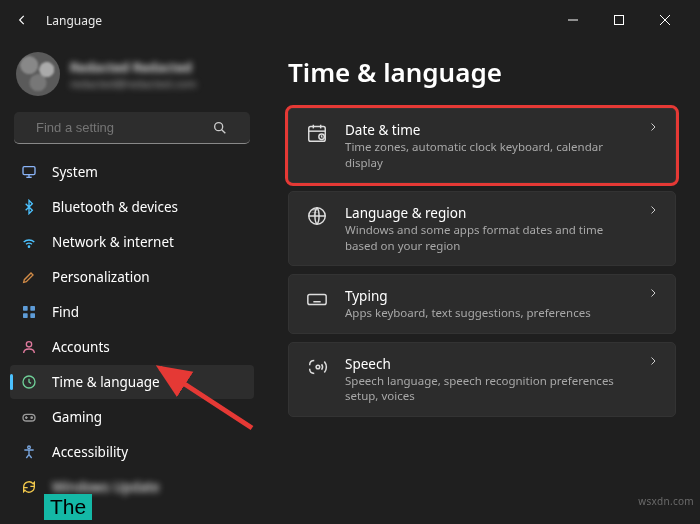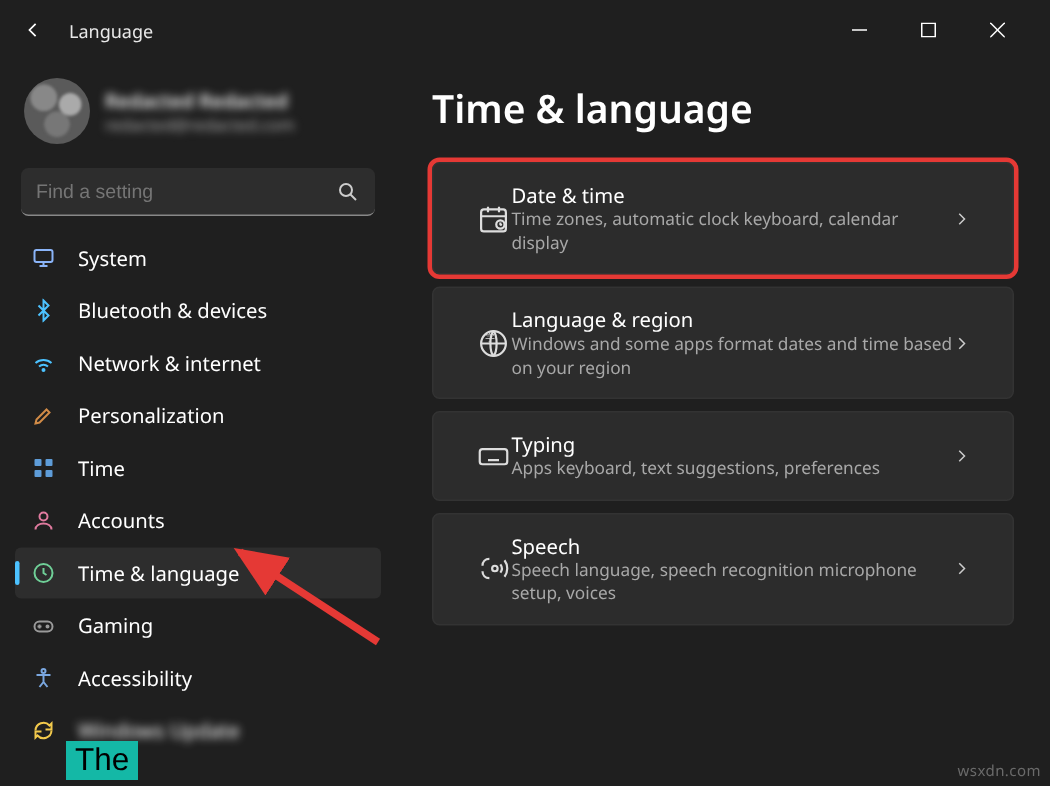--- a/index.html
+++ b/index.html
@@ -69,21 +69,21 @@
     .profile-text { filter: blur(3px); }
     .profile-name { font-size: 13px; font-weight: 600; color: #eee; }
     .profile-email { font-size: 11px; color: #aaa; }
     .search {
       display: flex;
       align-items: center;
       background: #2d2d2d;
       border-radius: 5px;
       border-bottom: 1.5px solid #888;
       height: 32px;
-      padding: 0 10px;
+      padding: 0 22px;
       margin: 4px 4px 10px 4px;
     }
     .search input {
       flex: 1;
       background: transparent;
       border: none;
       outline: none;
       color: #ccc;
       font-size: 13px;
     }
@@ -124,25 +124,25 @@
     .page-title {
       font-size: 26px;
       font-weight: 600;
       margin: 6px 0 18px 0;
     }
     .card {
       background: #2c2c2c;
       border: 1px solid #333;
       border-radius: 5px;
       display: flex;
-      align-items: center;
-      padding: 12px 28px;
+      padding: 12px 16px;
       margin-bottom: 8px;
       min-height: 56px;
       cursor: pointer;
+      gap: 16px;
     }
     .card.highlighted {
       outline: 3px solid #e53935;
       outline-offset: 0px;
     }
     .card-icon {
       width: 24px; height: 24px;
       display: flex; align-items: center; justify-content: center;
       flex-shrink: 0;
     }
@@ -160,21 +160,21 @@
       background: #14b8a6;
       color: #000;
       padding: 2px 6px;
       font-family: "Segoe UI", sans-serif;
       font-weight: 400;
       line-height: 1.05;
       font-size: 21px;
     }
     .footer-domain {
       position: absolute;
-      right: 6px; bottom: 4px;
+      right: 6px; bottom: 16px;
       font-size: 10px;
       color: #6a6a6a;
       letter-spacing: 0.3px;
     }
     svg { display: block; }
   </style>
 </head>
 <body>
 
 <div class="titlebar">
@@ -261,21 +261,21 @@
         </div>
         <div class="nav-item">
           <span class="nicon">
             <svg width="16" height="16" viewBox="0 0 24 24" fill="#5e9cd8">
               <rect x="3" y="3" width="7" height="7" rx="1"></rect>
               <rect x="14" y="3" width="7" height="7" rx="1"></rect>
               <rect x="3" y="14" width="7" height="7" rx="1"></rect>
               <rect x="14" y="14" width="7" height="7" rx="1"></rect>
             </svg>
           </span>
-          <span class="nlabel">Time</span>
+          <span class="nlabel">Find</span>
         </div>
         <div class="nav-item">
           <span class="nicon">
             <svg width="16" height="16" viewBox="0 0 24 24" fill="none" stroke="#e07a9e" stroke-width="2">
               <circle cx="12" cy="8" r="4"></circle>
               <path d="M4 21c0-4 4-6 8-6s8 2 8 6"></path>
             </svg>
           </span>
           <span class="nlabel">Accounts</span>
         </div>
@@ -387,21 +387,21 @@
             <svg width="22" height="22" viewBox="0 0 24 24" fill="none" stroke="#ddd" stroke-width="1.6">
               <path d="M4 14c0 3 2 5 5 5"></path>
               <path d="M4 10c0-3 2-5 5-5"></path>
               <circle cx="13" cy="12" r="2"></circle>
               <path d="M17 9a5 5 0 010 6"></path>
               <path d="M20 6a10 10 0 010 12"></path>
             </svg>
           </div>
     <div class="card-text">
       <div class="card-title">Speech</div>
-      <div class="card-desc">Speech language, speech recognition microphone setup, voices</div>
+      <div class="card-desc">Speech language, speech recognition preferences setup, voices</div>
     </div>
     <div class="card-chev">
       <svg width="12" height="12" viewBox="0 0 24 24" fill="none" stroke="currentColor" stroke-width="2">
               <path d="M9 5l7 7-7 7"></path>
             </svg>
     </div>
         </div>
       </div>
   </div>
 </div>

